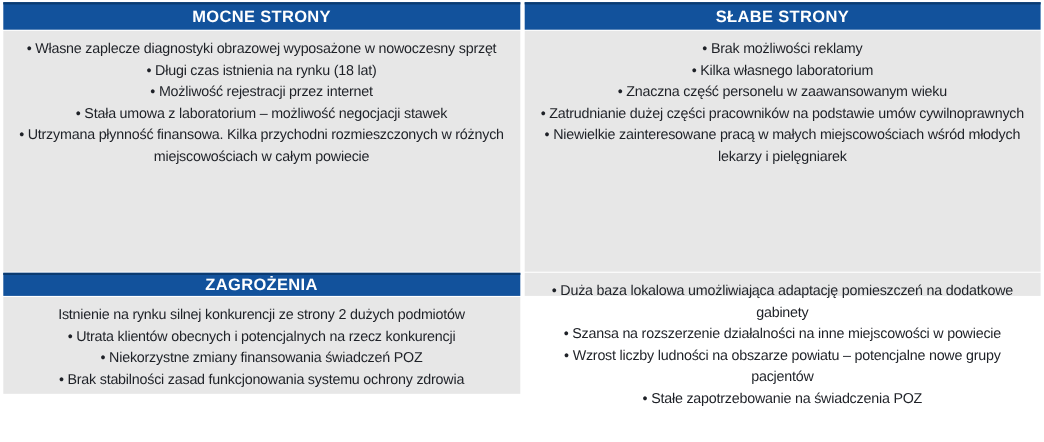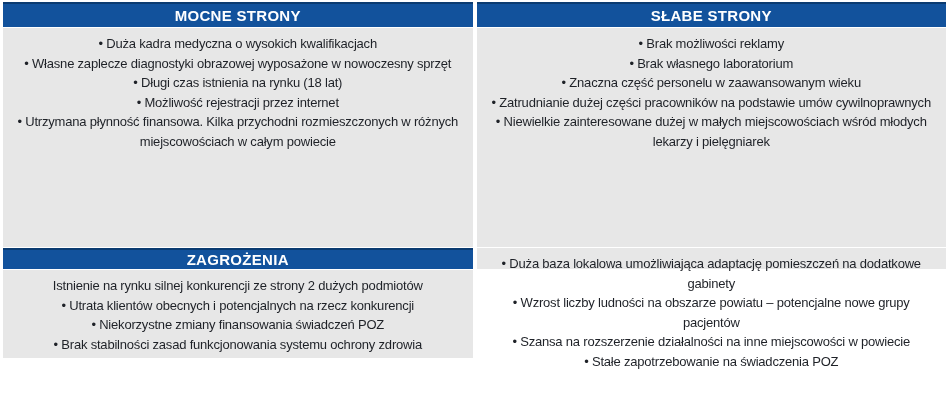--- a/index.html
+++ b/index.html
@@ -56,44 +56,44 @@
 
   <section class="header-cell">
     <h2>MOCNE STRONY</h2>
   </section>
 
   <section class="header-cell">
     <h2>SŁABE STRONY</h2>
   </section>
 
   <section class="body-cell">
-      <div class="swot-item">• Duża kadra medyczna o wysokich kwalifikacjach</div>
       <div class="swot-item">• Własne zaplecze diagnostyki obrazowej wyposażone w nowoczesny sprzęt</div>
       <div class="swot-item">• Długi czas istnienia na rynku (18 lat)</div>
       <div class="swot-item">• Możliwość rejestracji przez internet</div>
+      <div class="swot-item">• Stała umowa z laboratorium – możliwość negocjacji stawek</div>
       <div class="swot-item">• Utrzymana płynność finansowa. Kilka przychodni rozmieszczonych w różnych miejscowościach w całym powiecie</div>
     </section>
 
   <section class="body-cell">
       <div class="swot-item">• Brak możliwości reklamy</div>
-      <div class="swot-item">• Brak własnego laboratorium</div>
+      <div class="swot-item">• Kilka własnego laboratorium</div>
       <div class="swot-item">• Znaczna część personelu w zaawansowanym wieku</div>
       <div class="swot-item">• Zatrudnianie dużej części pracowników na podstawie umów cywilnoprawnych</div>
-      <div class="swot-item">• Niewielkie zainteresowane dużej w małych miejscowościach wśród młodych lekarzy i pielęgniarek</div>
+      <div class="swot-item">• Niewielkie zainteresowane pracą w małych miejscowościach wśród młodych lekarzy i pielęgniarek</div>
     </section>
 
 
   <section class="header-cell">
     <h2>ZAGROŻENIA</h2>
   </section>
 
   <section class="body-cell">
       <div class="swot-item">• Duża baza lokalowa umożliwiająca adaptację pomieszczeń na dodatkowe gabinety</div>
+      <div class="swot-item">• Szansa na rozszerzenie działalności na inne miejscowości w powiecie</div>
       <div class="swot-item">• Wzrost liczby ludności na obszarze powiatu – potencjalne nowe grupy pacjentów</div>
-      <div class="swot-item">• Szansa na rozszerzenie działalności na inne miejscowości w powiecie</div>
       <div class="swot-item">• Stałe zapotrzebowanie na świadczenia POZ</div>
     </section>
 
   <section class="body-cell">
       <div class="swot-item">Istnienie na rynku silnej konkurencji ze strony 2 dużych podmiotów</div>
       <div class="swot-item">• Utrata klientów obecnych i potencjalnych na rzecz konkurencji</div>
       <div class="swot-item">• Niekorzystne zmiany finansowania świadczeń POZ</div>
       <div class="swot-item">• Brak stabilności zasad funkcjonowania systemu ochrony zdrowia</div>
     </section>
 

